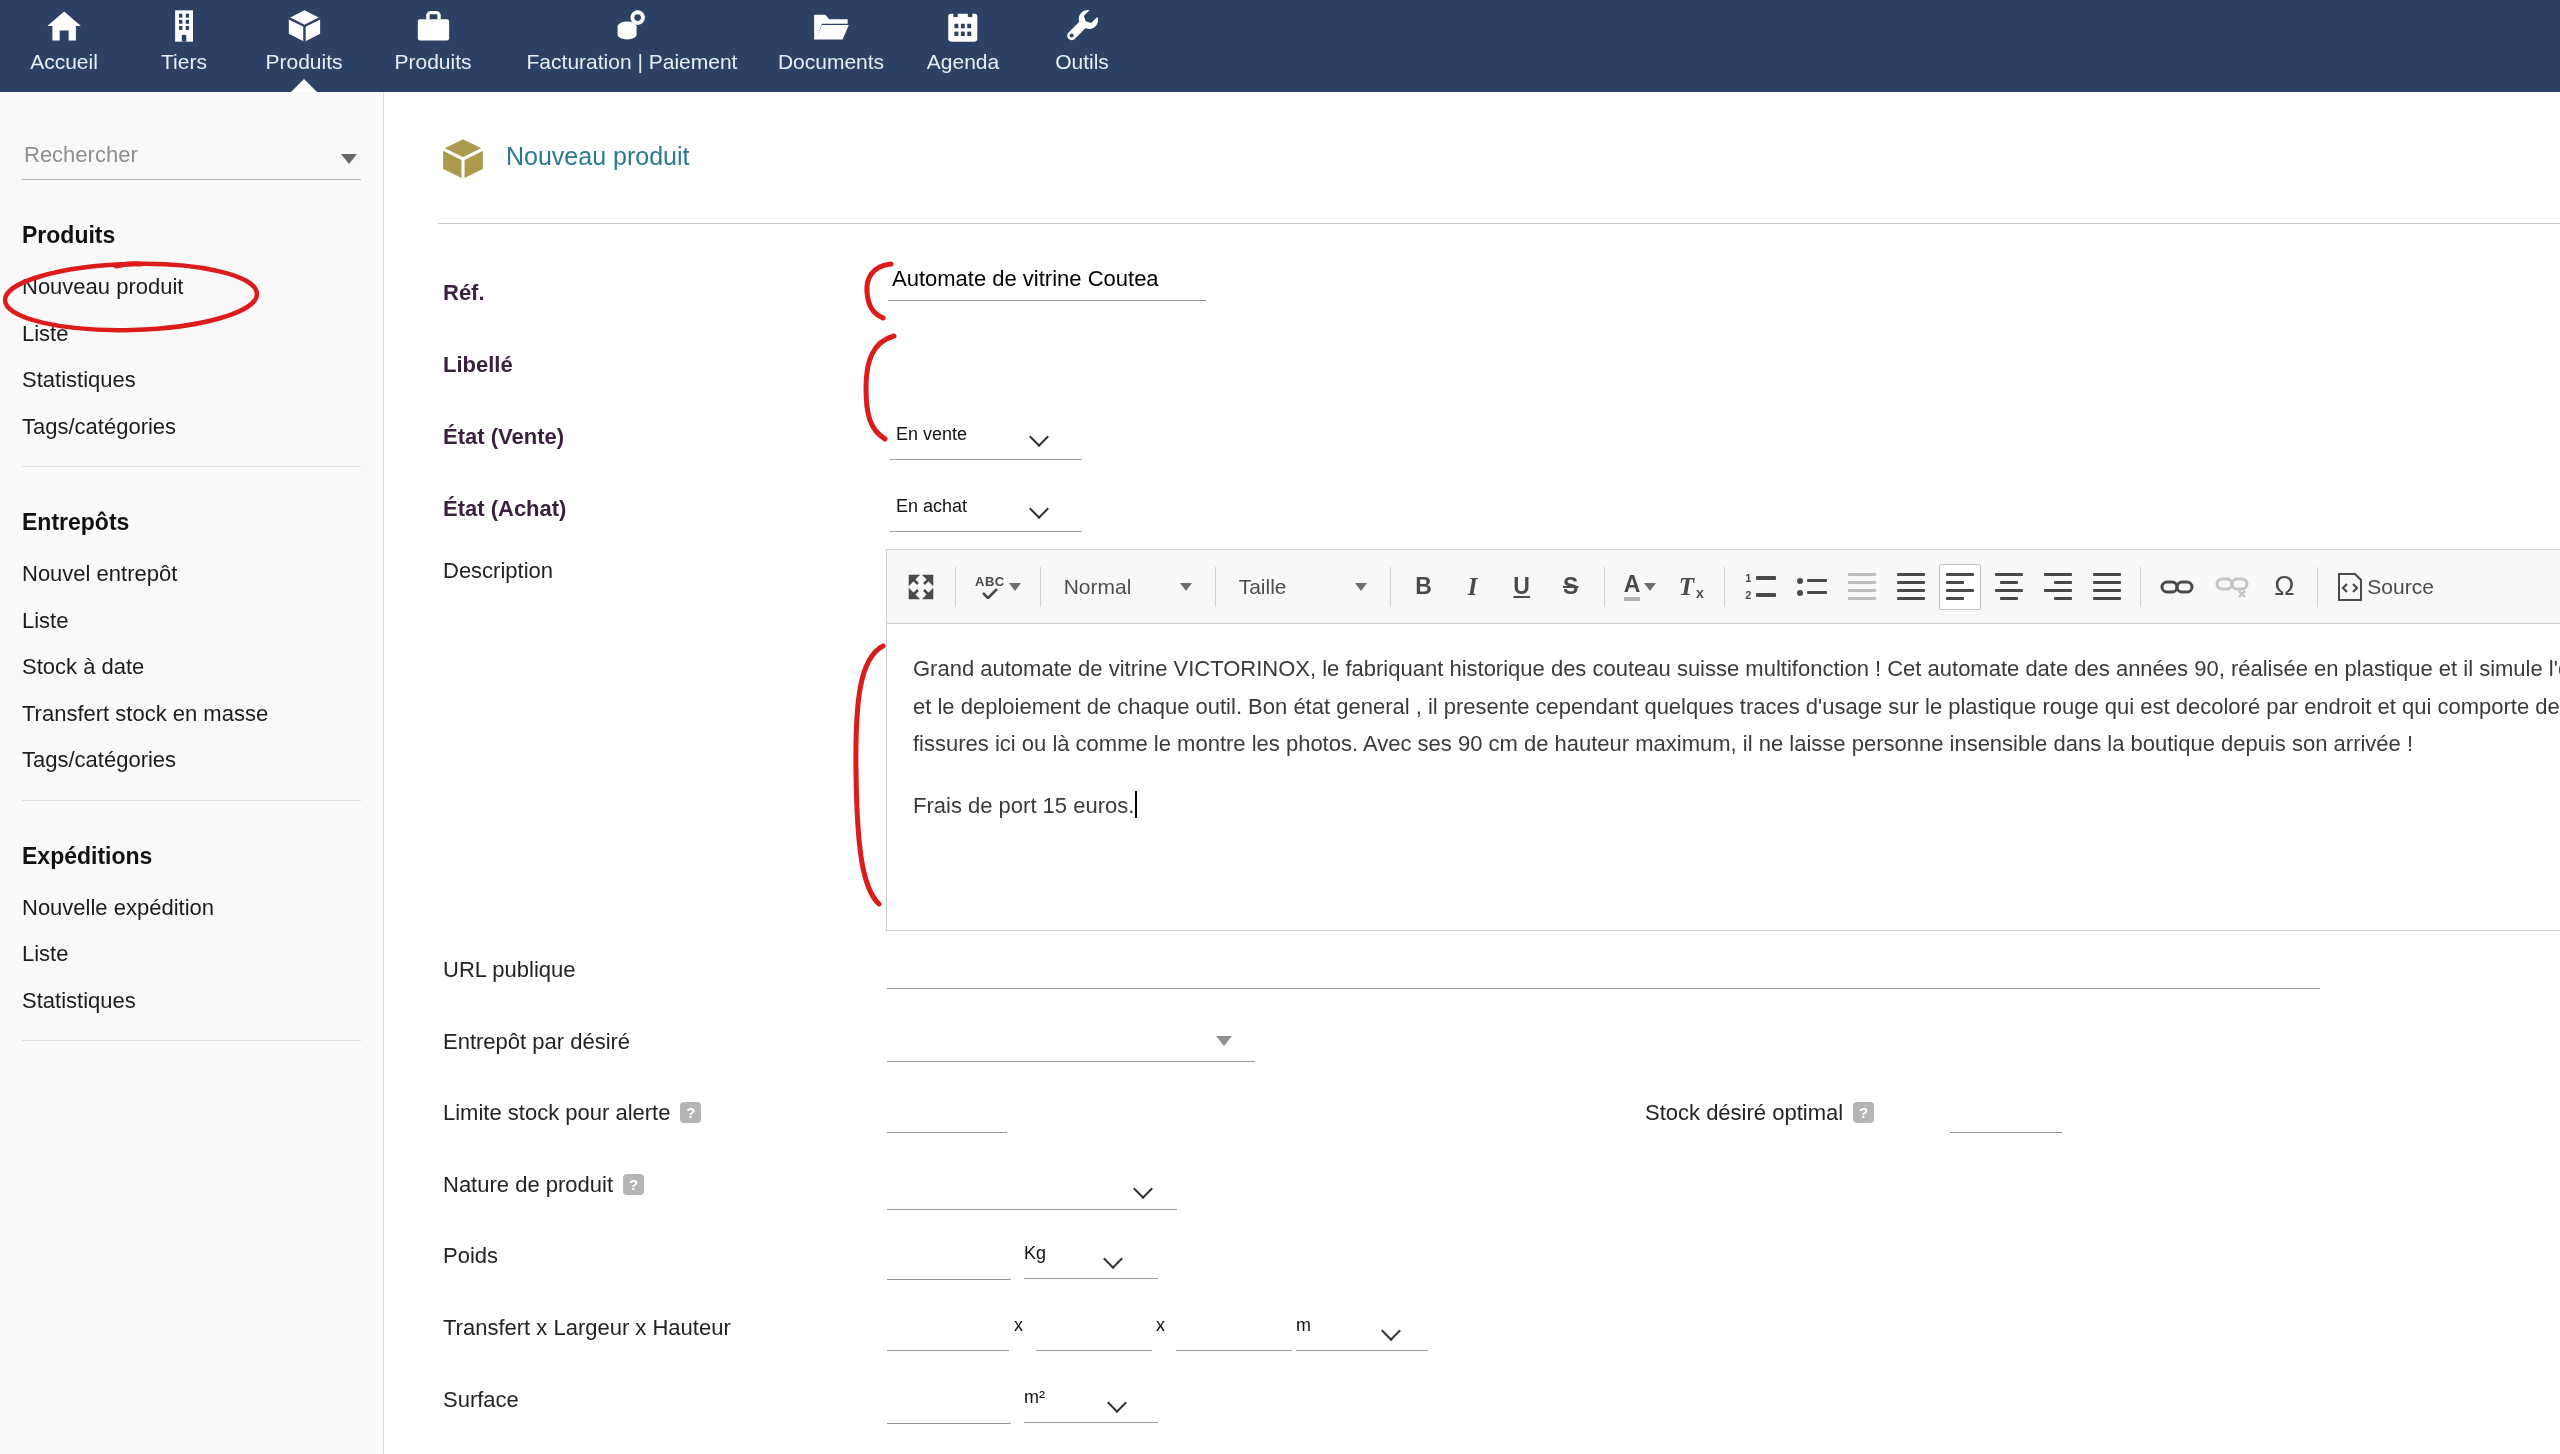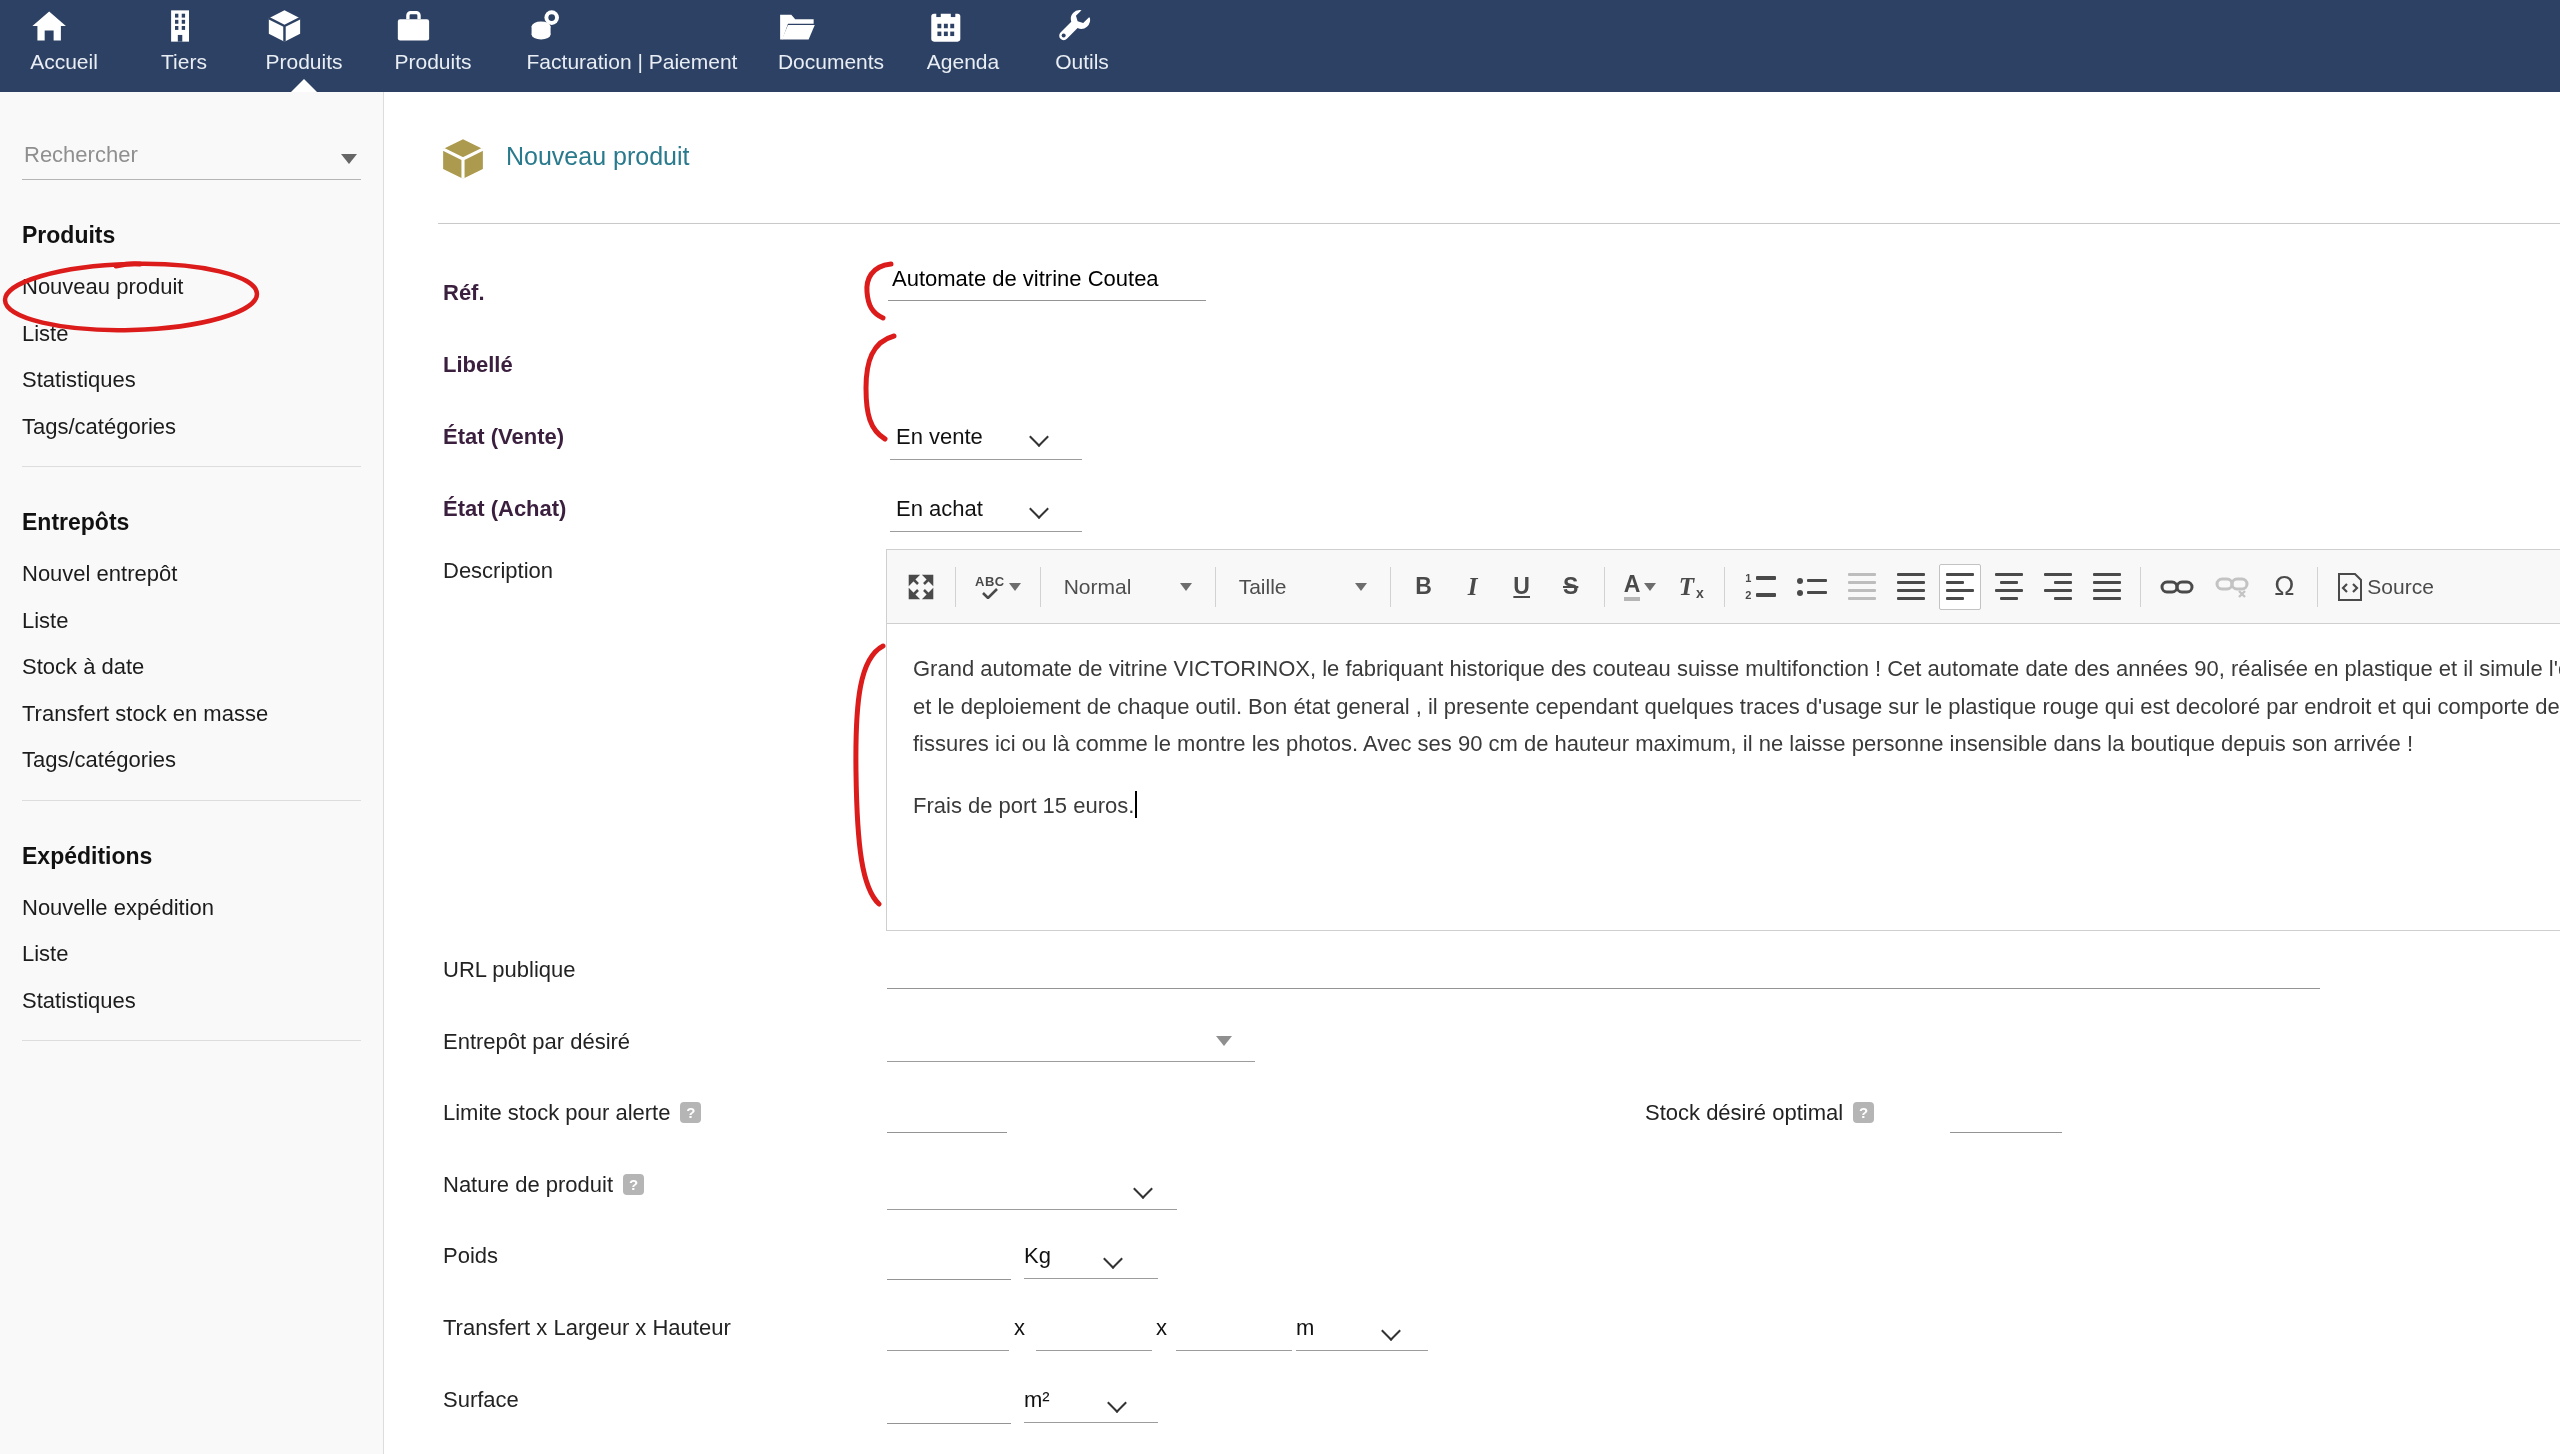--- a/index.html
+++ b/index.html
@@ -3,21 +3,21 @@
 <meta charset="utf-8">
 <style>
   * { box-sizing: border-box; }
   html,body { margin:0; padding:0; }
   body {
     width:2560px; height:1454px; position:relative; overflow:hidden;
     background:#fff; font-family:"Liberation Sans", sans-serif; color:#222;
   }
   
   .navbar { position:absolute; left:0; top:0; width:2560px; height:92px; background:#2c4163; }
-  .nav-item { position:absolute; top:8px; transform:translateX(-50%); text-align:left; color:#e9edf4; cursor:pointer; }
+  .nav-item { position:absolute; top:8px; transform:translateX(-50%); text-align:center; color:#e9edf4; cursor:pointer; }
   .nav-item .nicon { display:block; height:40px; }
   .nav-item .nlabel { display:block; margin-top:2px; font-size:21px; white-space:nowrap; }
   .nav-caret { position:absolute; top:79px; left:291px; width:0; height:0;
     border-left:13px solid transparent; border-right:13px solid transparent; border-bottom:13px solid #fff; }
   .nav-right { position:absolute; right:0; top:0; height:92px; }
   
   .sidebar { position:absolute; left:0; top:92px; width:384px; height:1362px;
     background:#f9f9f9; border-right:1px solid #ddd; padding-top:46px; }
   .search-row { margin:0 22px; position:relative; height:42px; border-bottom:1px solid #b5b5b5; }
   .search-input { width:100%; border:none; background:transparent; outline:none;
@@ -30,21 +30,21 @@
   .sb-section li { height:46.5px; line-height:46.5px; font-size:22px; color:#1c1c1c; cursor:pointer; white-space:nowrap; }
   .sb-div { border:none; border-top:1px solid #ddd; margin:16px 22px 0; }
   
   .main { position:absolute; left:384px; top:92px; width:2176px; height:1362px; overflow:hidden; background:#fff; }
   .abs { position:absolute; }
   .page-title-icon { left:56px; top:44px; }
   .page-title { left:122px; top:50px; font-size:25px; color:#2a7a8d; }
   .title-div { left:54px; top:131px; width:2122px; height:1px; background:#c9c9c9; }
   .flabel { left:59px; font-size:22px; color:#232323; white-space:nowrap; }
   .freq { font-weight:bold; color:#3b1f3e; }
-  .fvalue { font-size:22px; color:#111; white-space:nowrap; }
+  .fvalue { font-size:18px; color:#111; white-space:nowrap; }
   .finput { border:none; border-bottom:1px solid #949494; background:transparent; outline:none;
     font-size:22px; color:#000; font-family:"Liberation Sans",sans-serif; padding:0 0 8px 4px; }
   .uline { height:1px; background:#9c9c9c; }
   .chev { width:14px; height:14px; border-right:2.5px solid #333; border-bottom:2.5px solid #333; transform:rotate(45deg); }
   .dd-caret { width:0; height:0; border-left:8px solid transparent; border-right:8px solid transparent; border-top:10px solid #8f8f8f; }
   .plus-btn { width:32px; height:32px; border-radius:50%; background:#1b2f5c; position:relative; cursor:pointer; }
   .plus-btn::before, .plus-btn::after { content:""; position:absolute; background:#fff; border-radius:1px; }
   .plus-btn::before { width:16px; height:4.5px; left:8px; top:13.75px; }
   .plus-btn::after { width:4.5px; height:16px; left:13.75px; top:8px; }
   .qmark { display:inline-block; width:21px; height:21px; background:#b5b5b5; border-radius:4px; color:#fff;

